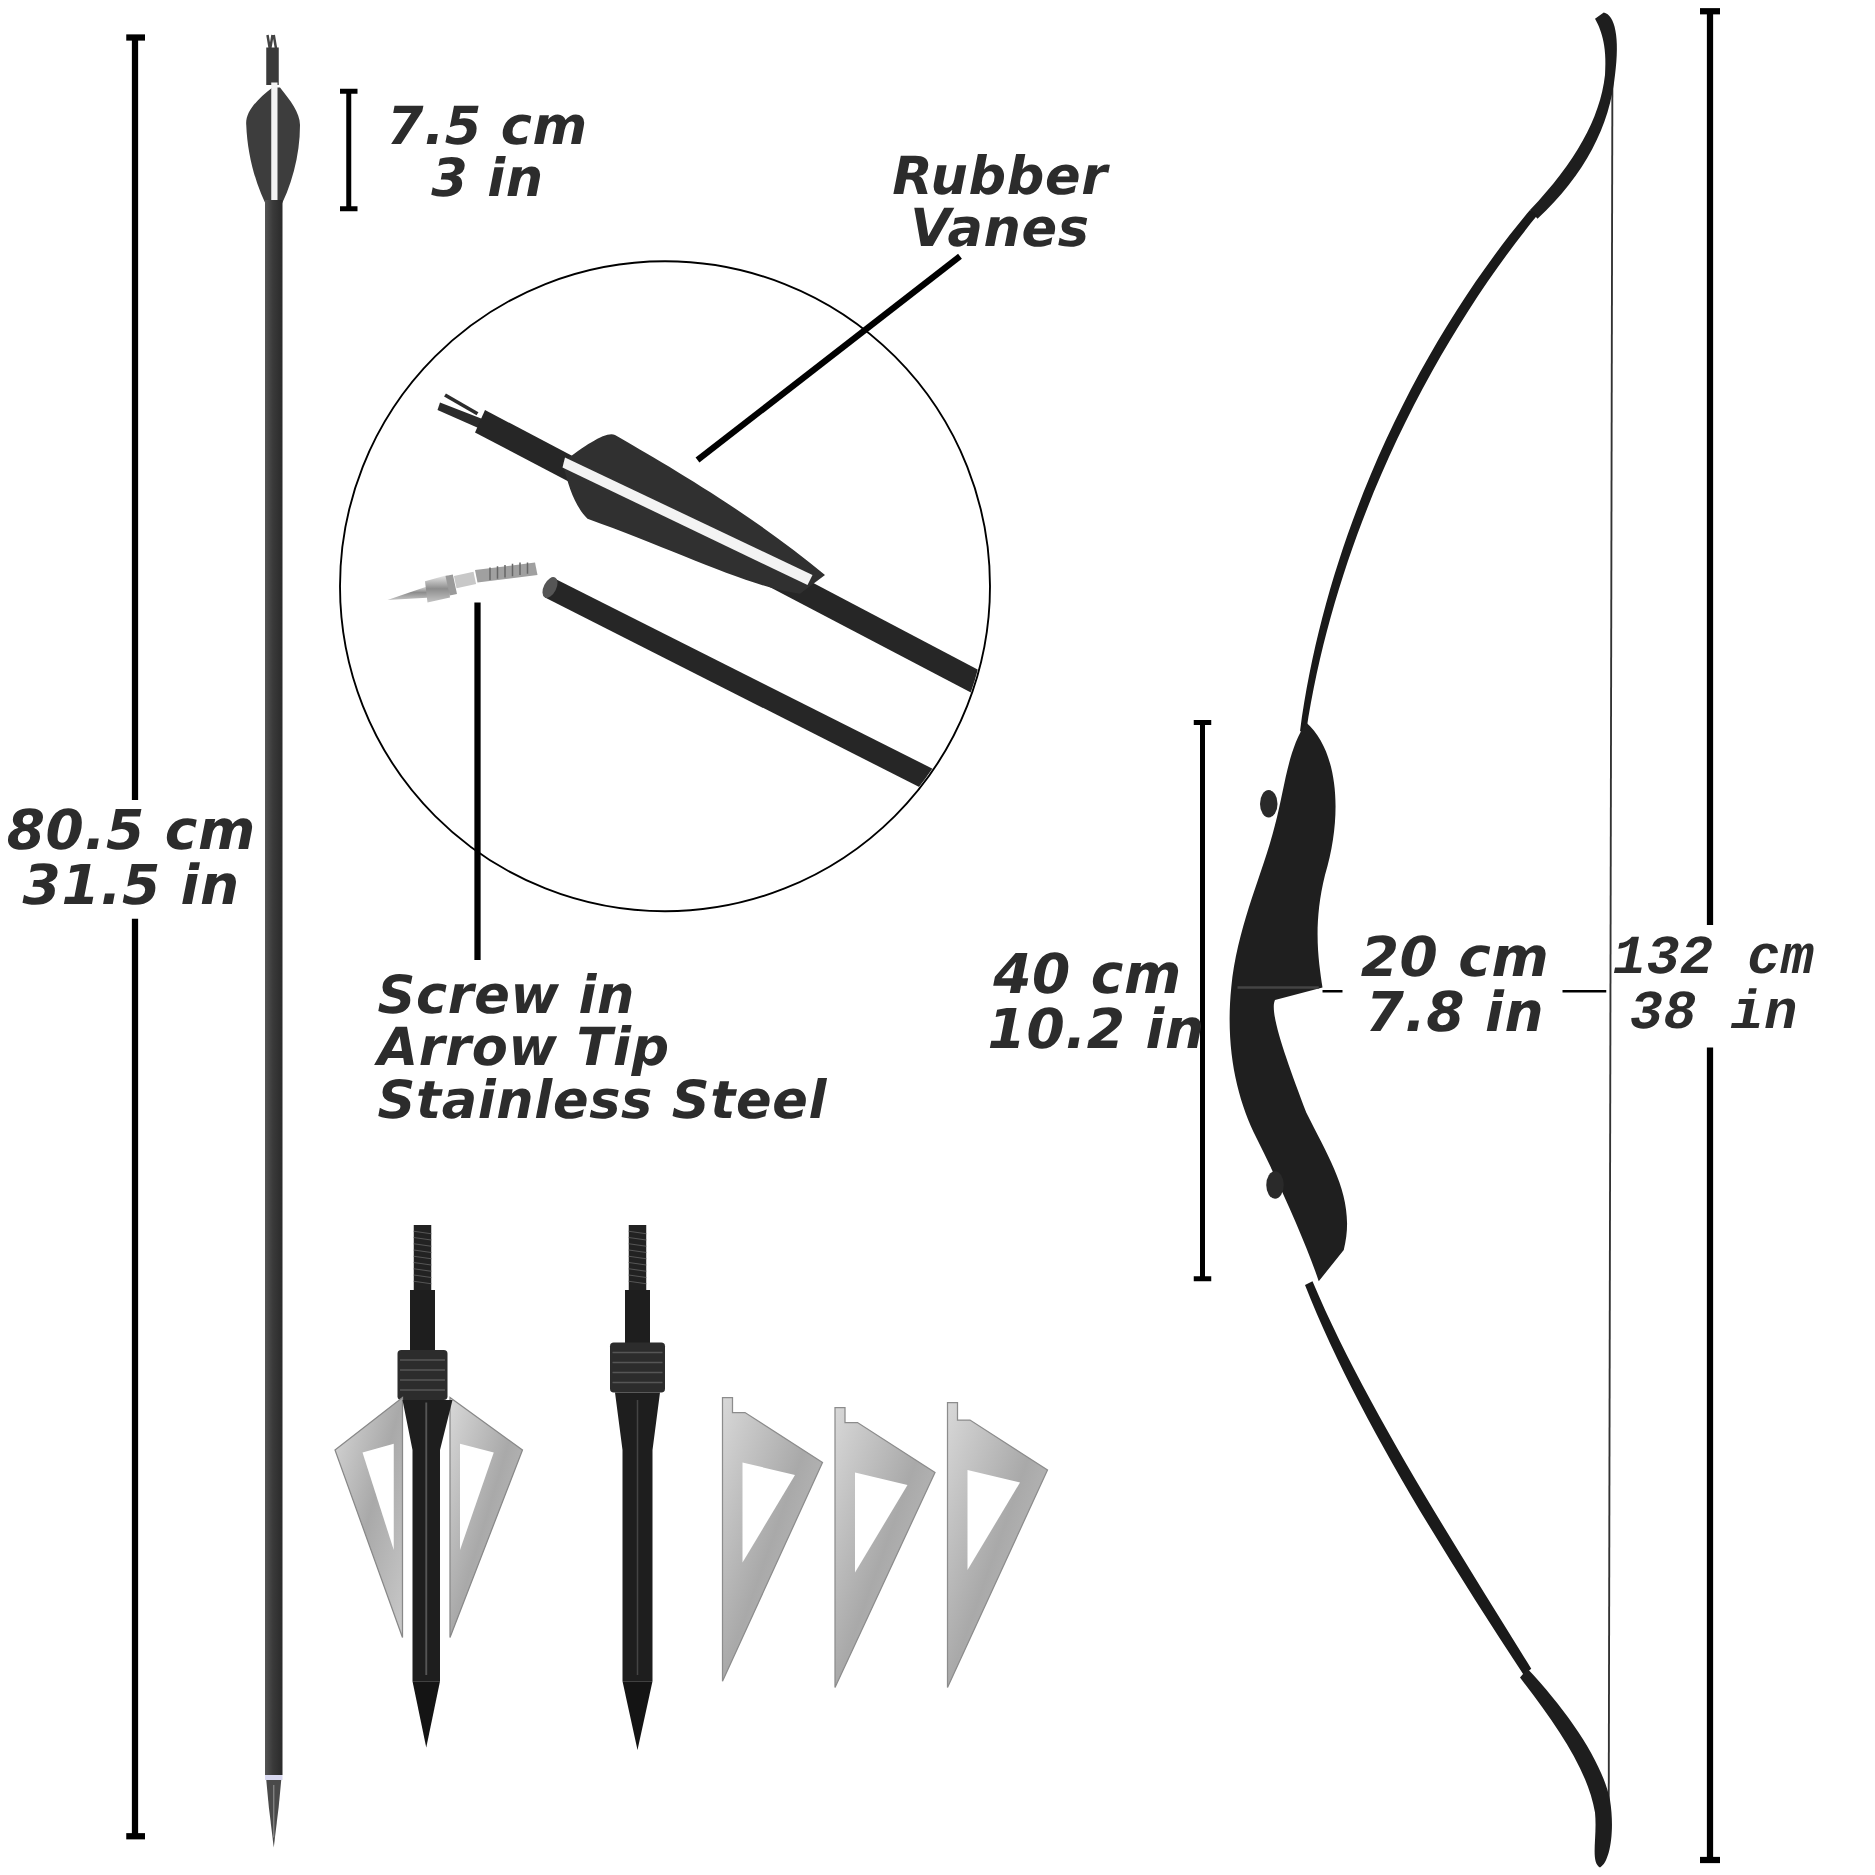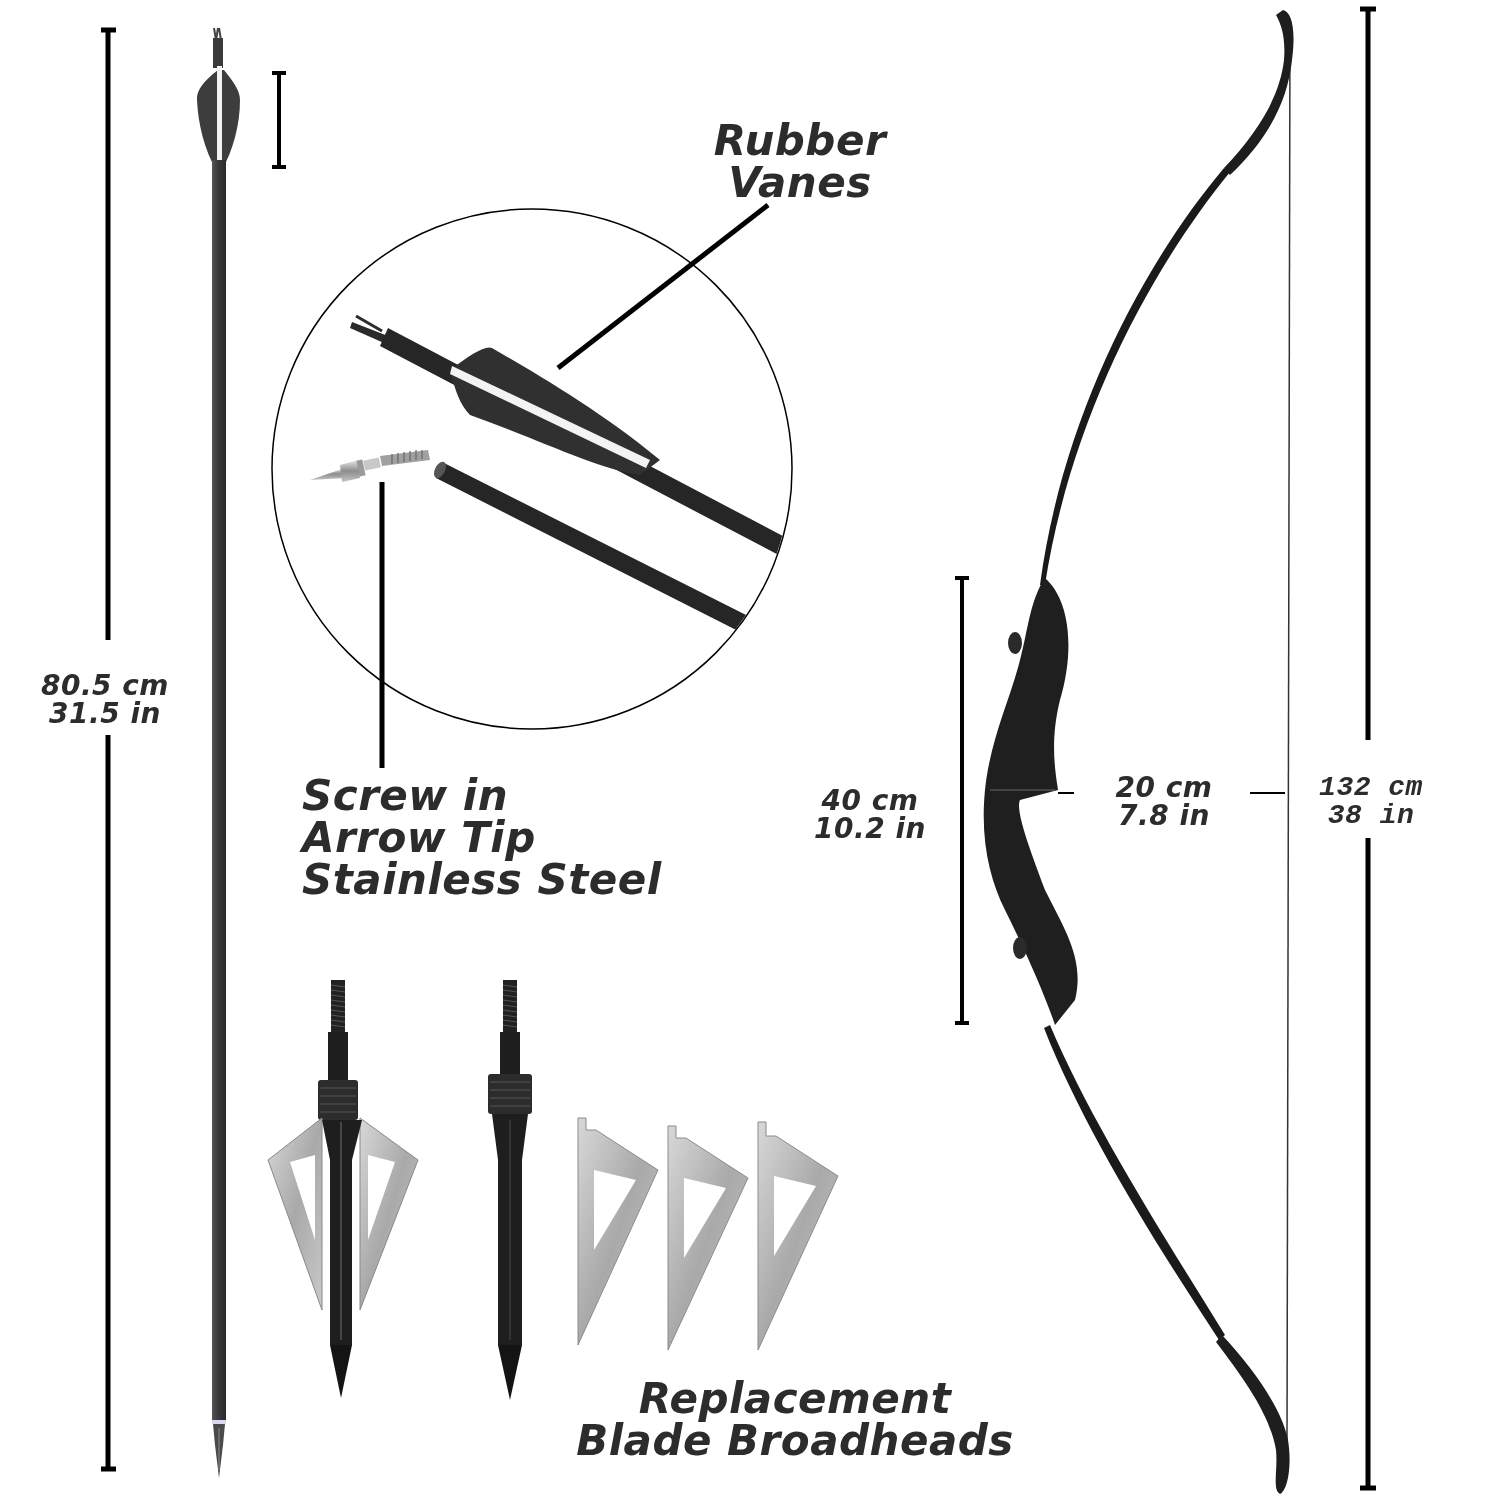--- a/index.html
+++ b/index.html
@@ -12,21 +12,21 @@
     font-style: italic;
     color: #2c2c2c;
     line-height: 1;
     white-space: nowrap;
     letter-spacing: 0.5px;
   }
   .label .ln { display: block; }
   .center { text-align: center; }
   .left { text-align: left; margin-left: 40px; }
   .sz-44 { font-size: 42px; }
-  .sz-46 { font-size: 28px; margin-top: 29px; }
+  .sz-46 { font-size: 44px; }
   svg { position: absolute; left: 0; top: 0; }
 </style>
 </head>
 <body>
 
 <div class="canvas">
 
   <svg width="1500" height="1500" viewBox="0 0 1500 1500">
     <defs>
       <linearGradient id="shaftGrad" x1="0" x2="1" y1="0" y2="0">
@@ -188,20 +188,24 @@
     </g>
 
     <g>
       <line x1="1368" y1="8" x2="1368" y2="740" stroke="#000" stroke-width="5"></line>
       <line x1="1368" y1="838" x2="1368" y2="1489" stroke="#000" stroke-width="5"></line>
       <line x1="1360" y1="9" x2="1376" y2="9" stroke="#000" stroke-width="5"></line>
       <line x1="1360" y1="1488" x2="1376" y2="1488" stroke="#000" stroke-width="5"></line>
     </g>
   </svg>
 
+  <div class="label center sz-44" style="left:305px; top:80px; width:170px;">
+    <span class="ln">7.5 cm</span>
+    <span class="ln">3 in</span>
+  </div>
 
   <div class="label center sz-44" style="left:700px; top:120px; width:200px;">
     <span class="ln">Rubber</span>
     <span class="ln">Vanes</span>
   </div>
 
   <div class="label center sz-46" style="left:0px; top:643px; width:210px;">
     <span class="ln">80.5 cm</span>
     <span class="ln">31.5 in</span>
   </div>
@@ -220,18 +224,14 @@
   <div class="label center sz-46" style="left:1078px; top:745px; width:172px;">
     <span class="ln">20 cm</span>
     <span class="ln">7.8 in</span>
   </div>
 
   <div class="label center sz-46" style="left:1276px; top:745px; width:190px;font-family:Liberation Mono, monospace;">
     <span class="ln">132 cm</span>
     <span class="ln">38 in</span>
   </div>
 
-  <div class="label center sz-44" style="left:555px; top:1378px; width:480px;">
-    <span class="ln">Replacement</span>
-    <span class="ln">Blade Broadheads</span>
-  </div>
 
 </div>
 
 </body></html>

